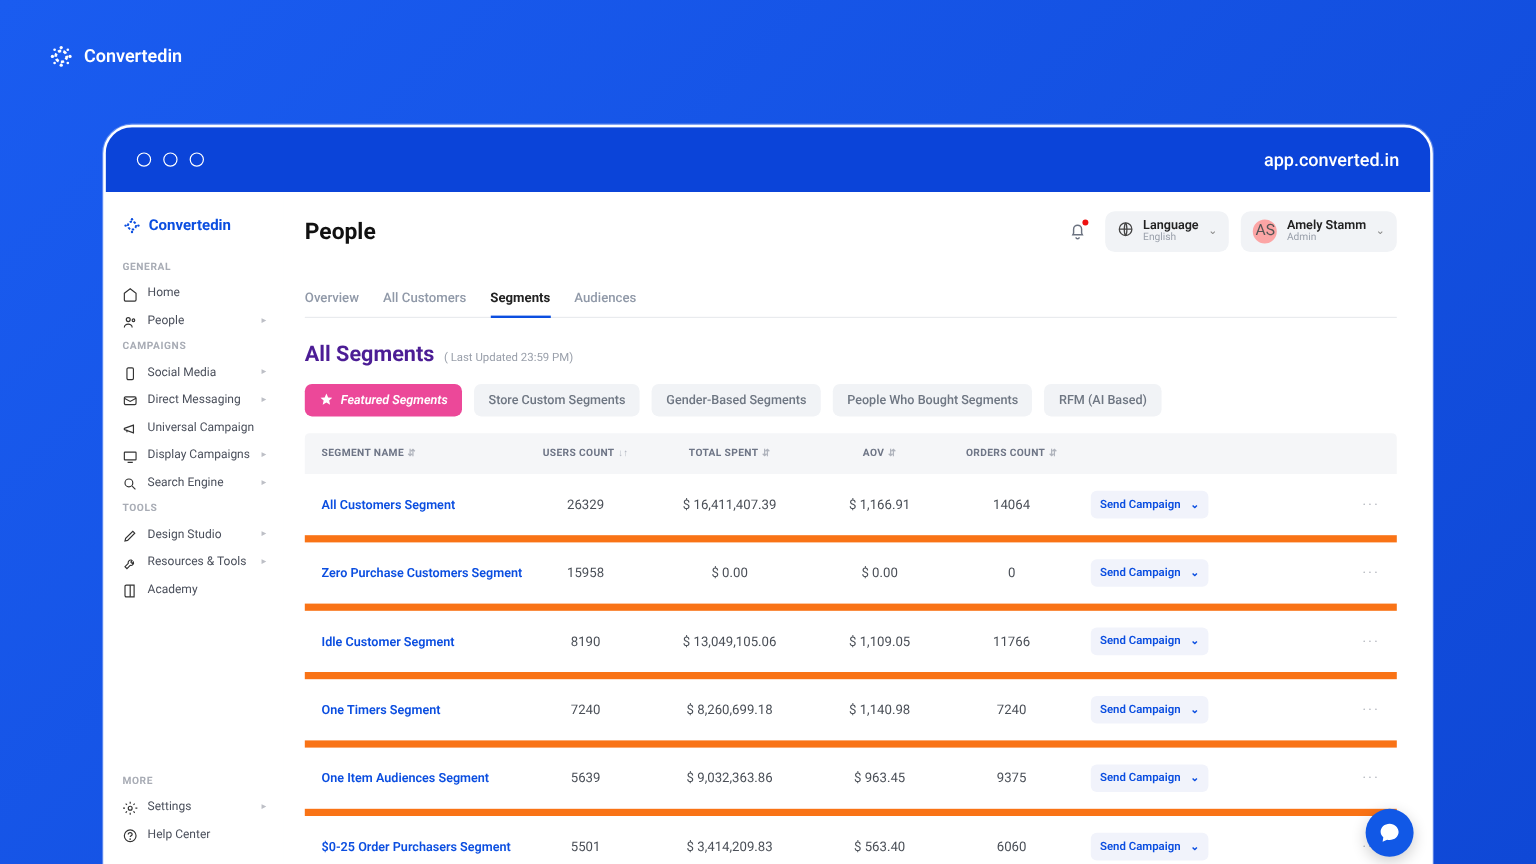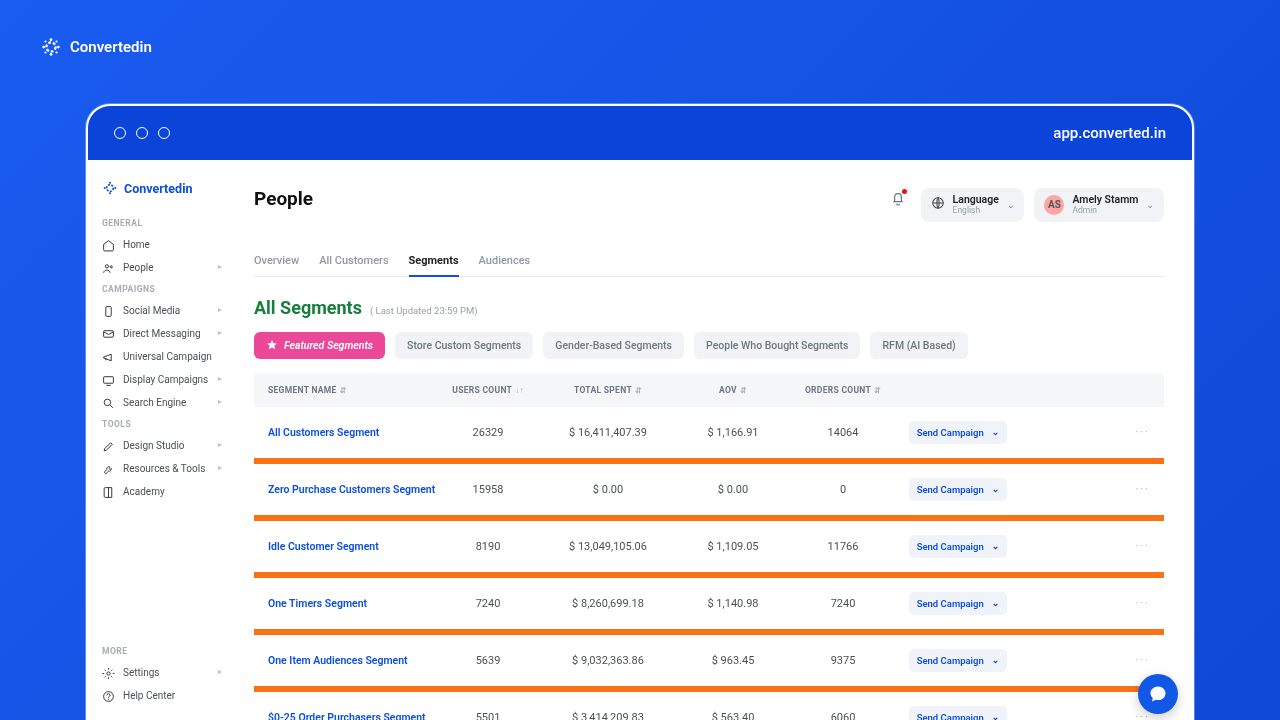--- a/index.html
+++ b/index.html
@@ -19,32 +19,32 @@
   .sb-item { display: flex; align-items: flex-start; gap: 8px; font-size: 10px; color: #4a4f5b; padding: 5px 0; position: relative; cursor: pointer; }
   .sb-item .chev { margin-left: auto; color: #bdbfc6; font-size: 8px; }
   .sb-item svg, .sb-item .ico { width: 13px; height: 13px; flex-shrink: 0; color: #333; stroke: currentColor; }
   .more-section { margin-top: auto; padding-bottom: 20px; }
   .main { flex: 1; padding: 16px 28px 0 18px; overflow: hidden; background: #fff;}
   .topbar { display: flex; align-items: center; gap: 10px; }
   .page-title { font-size: 19px; font-weight: 700; color: #111; flex: 1; }
   .bell { width: 26px; height: 26px; display: flex; align-items: center; justify-content: center; position: relative; }
   .bell svg { width: 16px; height: 16px; color: #6b7280; }
   .bell::after { content:""; width:5px; height:5px; background:#e11; border-radius:50%; position:absolute; top:3px; right:4px; }
-  .pill { background: #f1f3f6; border-radius: 8px; display: flex; align-items: center; padding: 6px 10px; gap: 8px; margin-top: 12px; }
+  .pill { background: #f1f3f6; border-radius: 8px; display: flex; align-items: center; padding: 6px 10px; gap: 8px; }
   .pill .glb svg { width: 14px; height: 14px; color: #444; }
   .pill .txt { display: flex; flex-direction: column; line-height: 1.15; }
   .pill .t { font-size: 10.5px; font-weight: 600; color: #222; }
   .pill .s { font-size: 8.5px; color: #9aa0ab; }
   .pill .down { font-size: 9px; color: #888; }
-  .avatar { width: 20px; height: 20px; border-radius: 50%; background: #fca5a5; display: flex; align-items: center; justify-content: center; font-size: 10px; font-weight: 700; color: #555; }
+  .avatar { width: 20px; height: 20px; border-radius: 50%; background: #fca5a5; display: flex; align-items: center; justify-content: center; font-size: 13px; font-weight: 400; color: #555; }
   .tabs { display: flex; gap: 20px; border-bottom: 1px solid #e9ebee; margin-top: 24px; font-size: 11px;}
   .tab { padding: 8px 0; color: #9099a8; font-weight: 500; cursor: pointer; }
   .tab.active { color: #222; font-weight: 700; border-bottom: 2.5px solid #0b4ee0; margin-bottom: -1px; }
   .hrow { display: flex; align-items: baseline; gap: 8px; margin: 20px 0 14px; }
-  .hrow h2 { font-size: 18px; font-weight: 700; color: #15803d; }
+  .hrow h2 { font-size: 18px; font-weight: 700; color: #4c1d95; }
   .hrow span { font-size: 9.5px; color: #9aa0ab; }
   .filters { display: flex; gap: 10px; margin-bottom: 14px; }
   .filter { background: #f1f3f6; color: #6e7682; font-size: 10.5px; font-weight: 500; padding: 7px 12px; border-radius: 6px; cursor: pointer; display: flex; align-items: center; gap: 6px; }
   .filter.active { background: #ec4899; color: #fff; font-weight: 600; font-style: italic; }
   .filter.active svg { width: 12px; height: 12px; fill: #fff; }
   .table { width: 100%; }
   .thead { display: flex; background: #f5f6f8; padding: 12px 14px; font-size: 8.5px; font-weight: 700; color: #6e7586; letter-spacing: .3px; border-radius: 4px 4px 0 0; }
   .thead .sort { font-size: 8px; margin-left: 3px; color: #b0b4bd; }
   .trow { display: flex; align-items: center; padding: 14px 14px; border-bottom: 6px solid #f97316; font-size: 11px; }
   .c1 { flex: 0 0 170px; }

